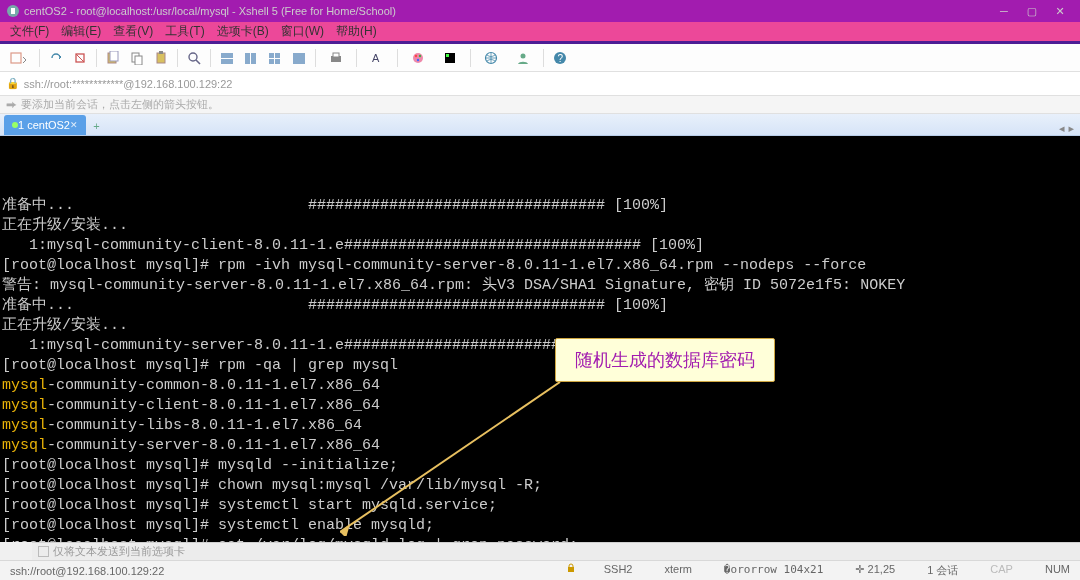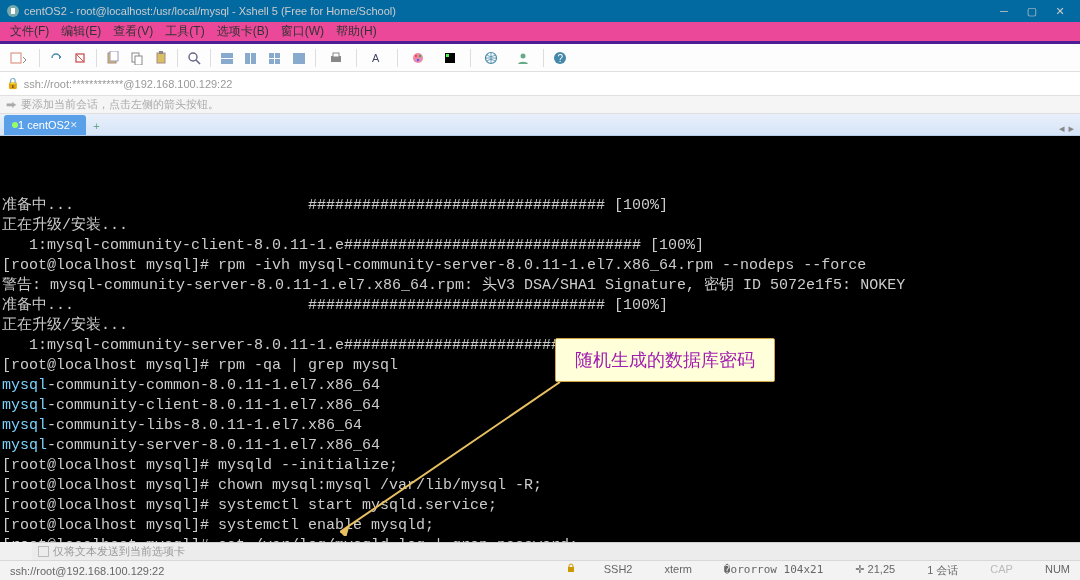--- a/index.html
+++ b/index.html
@@ -9,21 +9,21 @@
     background: #f0f0f0;
     width: 1080px;
     height: 580px;
     overflow: hidden;
     display: flex;
     flex-direction: column;
   }
   
   .titlebar {
     height: 22px;
-    background: #0369a1;
+    background: #a21caf;
     color: #ccc;
     display: flex;
     align-items: center;
     padding: 0 6px;
     font-size: 11px;
   }
   .titlebar .icon { width: 14px; height: 14px; margin-right: 4px; }
   .titlebar .controls { margin-left: auto; display: flex; gap: 0; }
   .titlebar .controls .ctl {
     width: 28px; height: 20px; display: flex; align-items: center; justify-content: center;
@@ -115,21 +115,21 @@
     color: #ccc;
     font-family: "Consolas", "SimSun", "NSimSun", "Courier New", monospace;
     font-size: 15px;
     line-height: 20px;
     padding: 0 2px 2px 2px;
     white-space: pre;
     overflow: hidden;
     position: relative;
   }
   .terminal .line { white-space: pre; }
-  .red { color: #7dd3fc; }
+  .red { color: #eab308; }
   .callout {
     position: absolute;
     top: 202px;
     left: 555px;
     width: 220px;
     height: 44px;
     background: #ffffd9;
     border: 1px solid #cfa640;
     display:flex; align-items:center; justify-content:center;
     font-family: "Microsoft YaHei", sans-serif;

